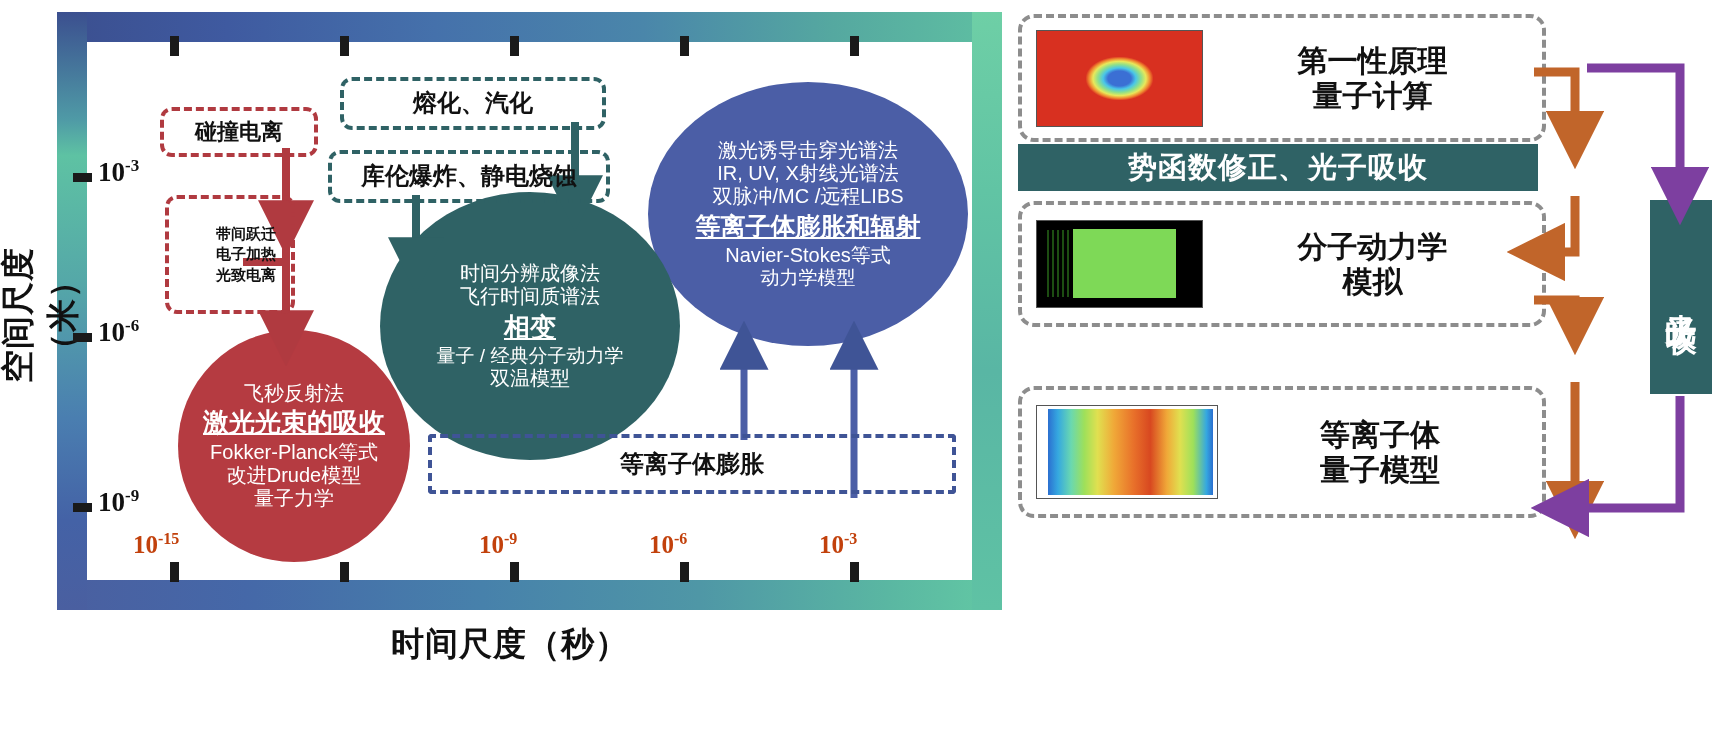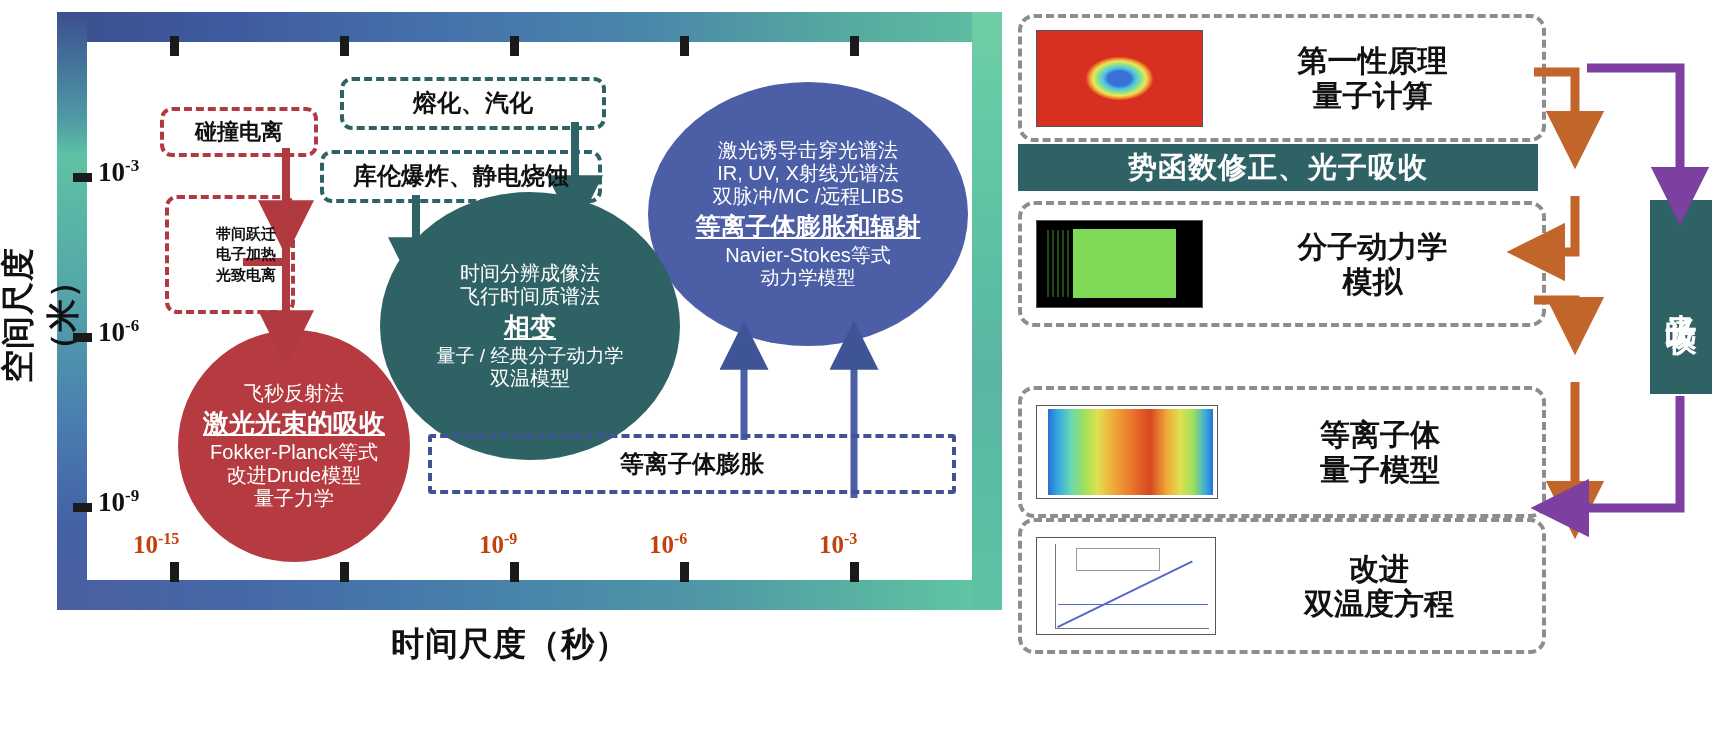--- a/index.html
+++ b/index.html
@@ -162,21 +162,21 @@
 
     <path d="M416,195 L416,262" stroke="#2f6265" stroke-width="8" fill="none" marker-end="url(#ar-teal)"></path>
 
     <path d="M744,440 L744,348" stroke="#4b5ea6" stroke-width="7" fill="none" marker-end="url(#ar-blue)"></path>
 
     <path d="M854,498 L854,348" stroke="#4b5ea6" stroke-width="7" fill="none" marker-end="url(#ar-blue)"></path>
   </svg>
 
   <div class="blob" id="blob-red">
     <div class="ln s19">飞秒反射法</div>
-    <div class="ln hd-lg" style="margin:3px 16px;">激光光束的吸收</div>
+    <div class="ln hd-lg" style="margin:3px 16px;font-family:Liberation Serif, serif;">激光光束的吸收</div>
     <div class="ln s19">Fokker-Planck等式</div>
     <div class="ln s19">改进Drude模型</div>
     <div class="ln s19">量子力学</div>
   </div>
 
   <div class="blob" id="blob-teal">
     <div class="ln s19">时间分辨成像法</div>
     <div class="ln s19">飞行时间质谱法</div>
     <div class="ln hd-lg" style="margin:3px 16px;">相变</div>
     <div class="ln s18">量子 / 经典分子动力学</div>
@@ -201,21 +201,21 @@
       <span style="display:block">带间跃迁</span>
       <span style="display:block">电子加热</span>
       <span style="display:block">光致电离</span>
     </span>
   </div>
 
   <div class="dbox teal" style="left:340px;top:77px;width:258px;height:45px;">
     <span class="txt" style="font-size:24px;">熔化、汽化</span>
   </div>
 
-  <div class="dbox teal" style="left:320px;top:150px;width:274px;height:45px;">
+  <div class="dbox teal" style="left:328px;top:150px;width:274px;height:45px;">
     <span class="txt" style="font-size:24px;">库伦爆炸、静电烧蚀</span>
   </div>
 
   <div class="dbox blue" style="left:428px;top:434px;width:520px;height:52px;">
     <span class="txt" style="font-size:24px;">等离子体膨胀</span>
   </div>
 
 </div>
 
 <div id="right-panel">
@@ -242,32 +242,20 @@
 
 
   <div class="rbox" style="left:14px;top:386px;width:520px;height:124px;">
     <div class="thumb thumb-plasma"></div>
     <div class="rlabel">
       <span style="display:block">等离子体</span>
       <span style="display:block">量子模型</span>
     </div>
   </div>
 
-  <div class="rbox" style="left:14px;top:518px;width:520px;height:128px;">
-    <div class="thumb thumb-line">
-      <div class="ax"></div>
-      <div class="lg"></div>
-      <div class="ln1"></div>
-      <div class="ln2"></div>
-    </div>
-    <div class="rlabel">
-      <span style="display:block">改进</span>
-      <span style="display:block">双温度方程</span>
-    </div>
-  </div>
 
   <div id="vert-band" style="left:646px;top:200px;width:62px;height:194px;">
     <span class="vtxt">光子吸收</span>
   </div>
 
   <svg id="right-arrows" viewBox="0 0 727 735">
     <defs>
       <marker id="ar-or" markerWidth="6.5" markerHeight="6.5" refX="2.8" refY="3.25" orient="auto">
         <path d="M0,0 L6.5,3.25 L0,6.5 z" fill="#c1652a"></path>
       </marker>

